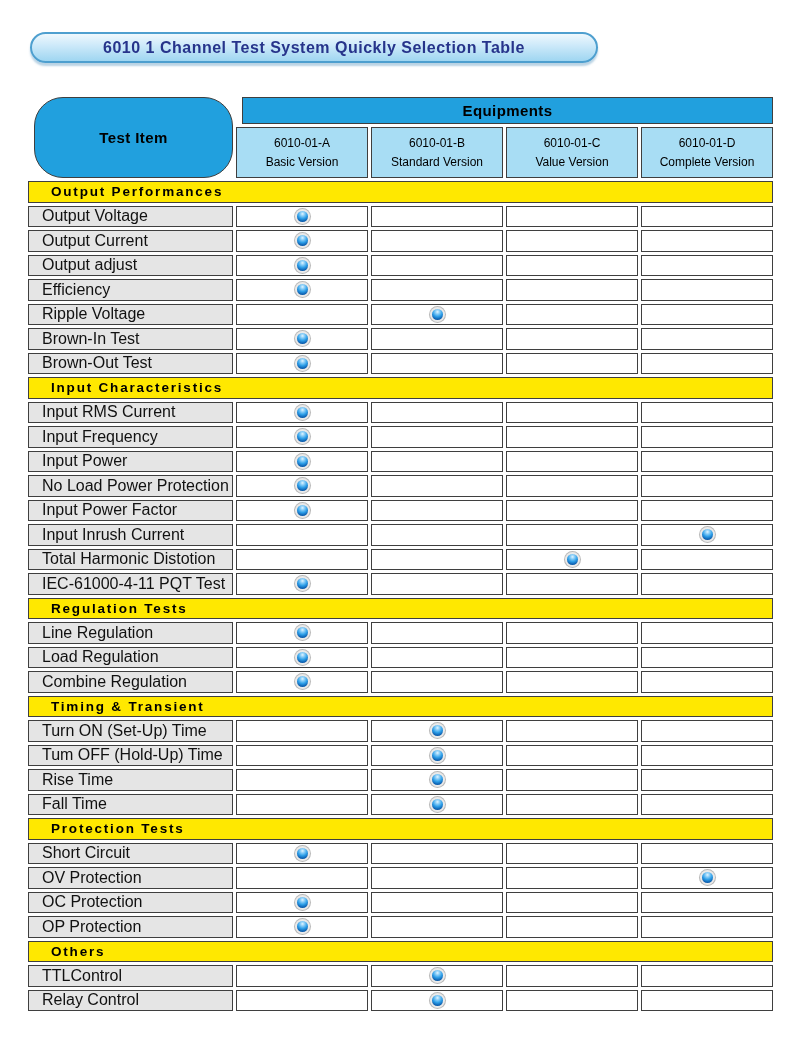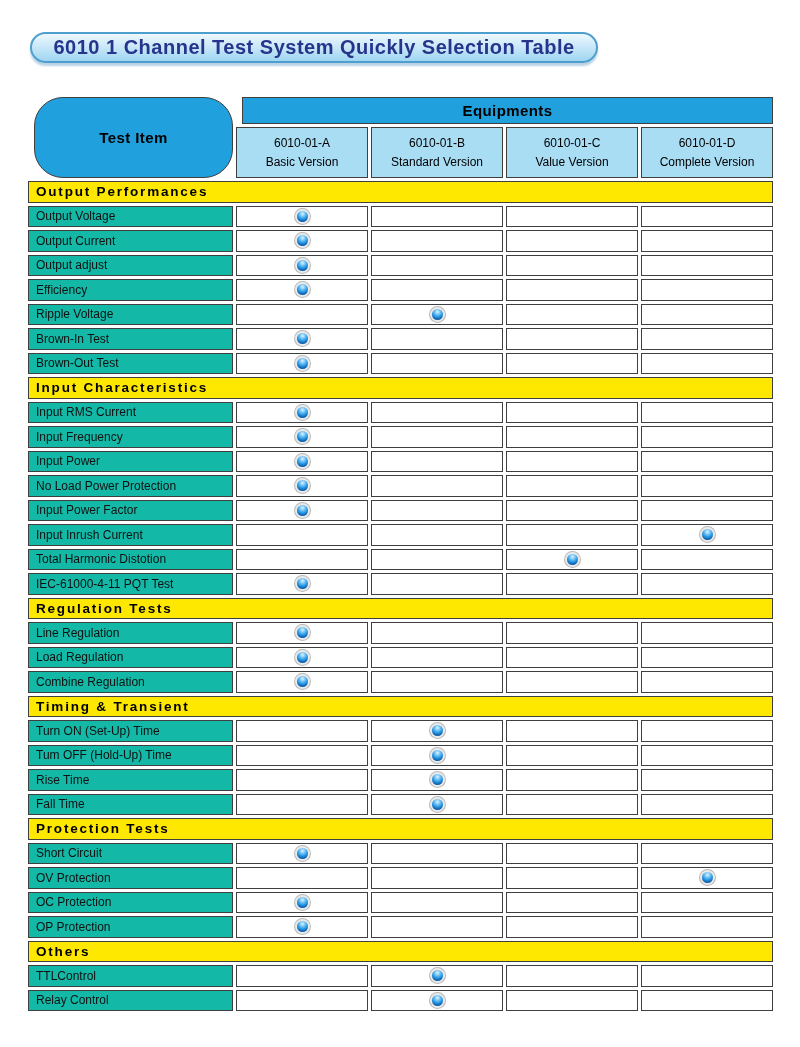--- a/index.html
+++ b/index.html
@@ -15,21 +15,21 @@
     position:absolute; left:30px; top:32px;
     width:568px; height:31px;
     box-sizing:border-box;
     border:2px solid #4e9fcf;
     border-radius:17px;
     background:linear-gradient(180deg,#eef8fd 0%,#cfeafa 40%,#9fd6f1 100%);
     box-shadow:0 3px 2px rgba(130,175,205,0.55);
     display:flex; align-items:center; justify-content:center;
   }
   .title-pill span {
-    color:#27348b; font-weight:bold; font-size:20px; letter-spacing:0.5px;
+    color:#27348b; font-weight:bold; font-size:16px; letter-spacing:0.5px;
     white-space:nowrap;
   }
   
   .sel-table {
     position:absolute; left:28px; top:97px;
     width:747px;
     display:grid;
     grid-template-columns:205px 132px 132px 132px 132px;
     grid-template-rows:27px 51px;
     grid-auto-rows:21.5px;
@@ -47,28 +47,28 @@
   .version-cell {
     grid-row:2; background:#a8ddf4;
     flex-direction:column; justify-content:center;
     font-size:12px; line-height:1.55; text-align:center; color:#000;
   }
   .section-bar {
     grid-column:1/-1;
     background:#ffe800;
     border:1px solid #3f3f3f; box-sizing:border-box;
     display:flex; align-items:center;
-    padding-left:7px;
+    padding-left:22px;
     font-weight:bold; font-size:13.5px; letter-spacing:1.8px; color:#000;
     white-space:nowrap;
   }
   .row-label {
-    background:#14b8a6;
-    padding-left:7px;
-    font-size:12px; color:#111;
+    background:#e5e5e5;
+    padding-left:13px;
+    font-size:16px; color:#111;
     white-space:nowrap;
   }
   .data-cell { background:#ffffff; justify-content:center; }
   .dot {
     width:11px; height:11px; border-radius:50%;
     background:radial-gradient(circle at 50% 26%, #dff4ff 0%, #8fd0f8 20%, #2e9fe8 48%, #0c5fb0 76%, #084a8d 100%);
     box-shadow:0 0 0 2px #eaeaea, 0 0 0 3px #b9b9b9;
   }
 </style>
 </head>

